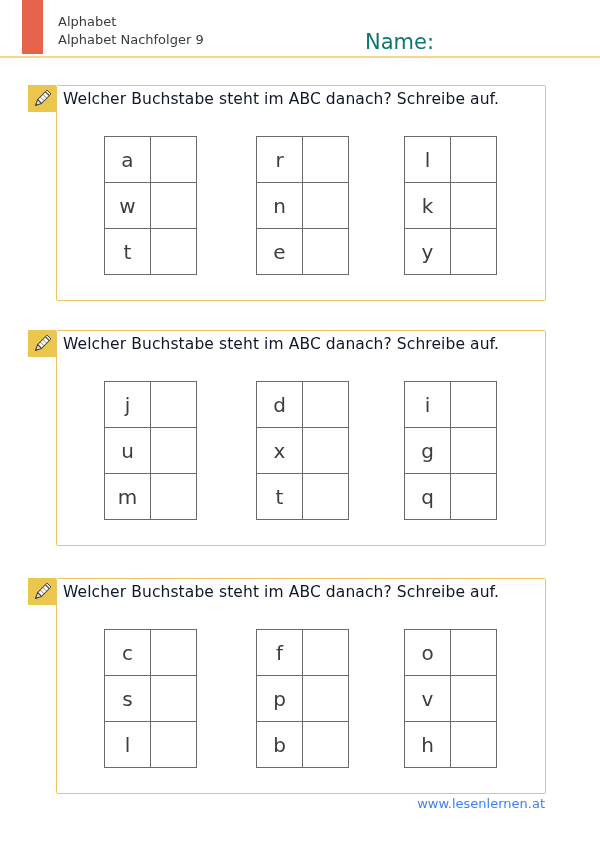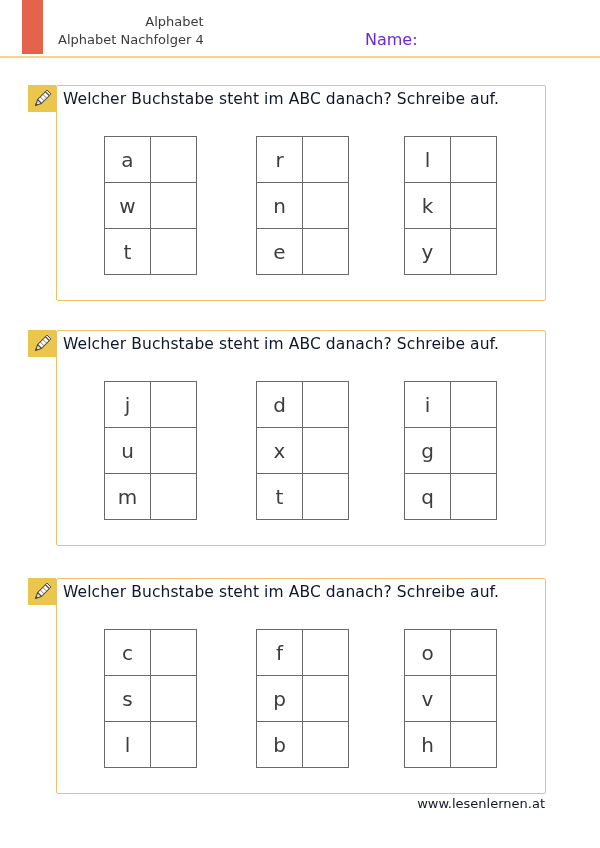--- a/index.html
+++ b/index.html
@@ -3,22 +3,22 @@
 <meta charset="utf-8">
 <style>
   html,body{margin:0;padding:0;}
   .page{
     position:relative; width:600px; height:848px; background:#ffffff;
     font-family:"DejaVu Sans","Liberation Sans",sans-serif; overflow:hidden;
     color:#3b3b3b;
   }
   
   .brand-tab{ position:absolute; left:22px; top:0; width:21px; height:54px; background:#e6634b; }
-  .head-titles{ position:absolute; left:58px; top:13px; font-size:13px; line-height:18px; color:#3b3b3b;text-align:right; }
-  .name-label{ position:absolute; left:365px; top:30px; font-size:16px; color:#6d28d9; }
+  .head-titles{ position:absolute; left:58px; top:13px; font-size:13px; line-height:18px; color:#3b3b3b; }
+  .name-label{ position:absolute; left:365px; top:30px; font-size:21px; color:#0f766e; }
   .header-rule{ position:absolute; left:0; top:56px; width:600px; height:2px; background:#f4d78f; }
 
   
   .task{
     position:absolute; left:56px; width:488px; height:214px;
     border:1px solid #f0c163; background:#ffffff; border-radius:2px;
   }
   .task-1{ top:85px; } .task-2{ top:330px; } .task-3{ top:578px; }
   .pencil-badge{
     position:absolute; left:-29px; top:-1px; width:28px; height:27px;
@@ -30,31 +30,31 @@
   }
   
   table.lt{ position:absolute; top:50px; border-collapse:collapse; table-layout:fixed; }
   .lt-a{ left:47px; } .lt-b{ left:199px; } .lt-c{ left:347px; }
   table.lt td{
     width:45px; height:45px; padding:0; border:1.5px solid #6a6a6a;
     background:#ffffff; text-align:center; vertical-align:middle;
     font-size:20px; color:#3d3d3d;
   }
   
-  .site{ position:absolute; right:55px; top:796px; font-size:13px; color:#0f172a; }
+  .site{ position:absolute; right:55px; top:796px; font-size:13px; color:#3b82f6; }
 </style>
 </head>
 <body>
 
 <div class="page">
 
   <div class="brand-tab"></div>
   <div class="head-titles">
     <div>Alphabet</div>
-    <div>Alphabet Nachfolger 4</div>
+    <div>Alphabet Nachfolger 9</div>
   </div>
   <div class="name-label">Name:</div>
   <div class="header-rule"></div>
 
   <section class="task task-1">
     <div class="pencil-badge">
       <svg width="22" height="22" viewBox="0 0 24 24">
         <g transform="rotate(135 12 12)" stroke="#4a4a4a" stroke-linejoin="round">
           <rect x="1.2" y="9" width="2.6" height="6" fill="#e9e4d8" stroke-width="1"></rect>
           <rect x="3.8" y="9" width="12" height="6" fill="#fffdf4" stroke-width="1.1"></rect>

